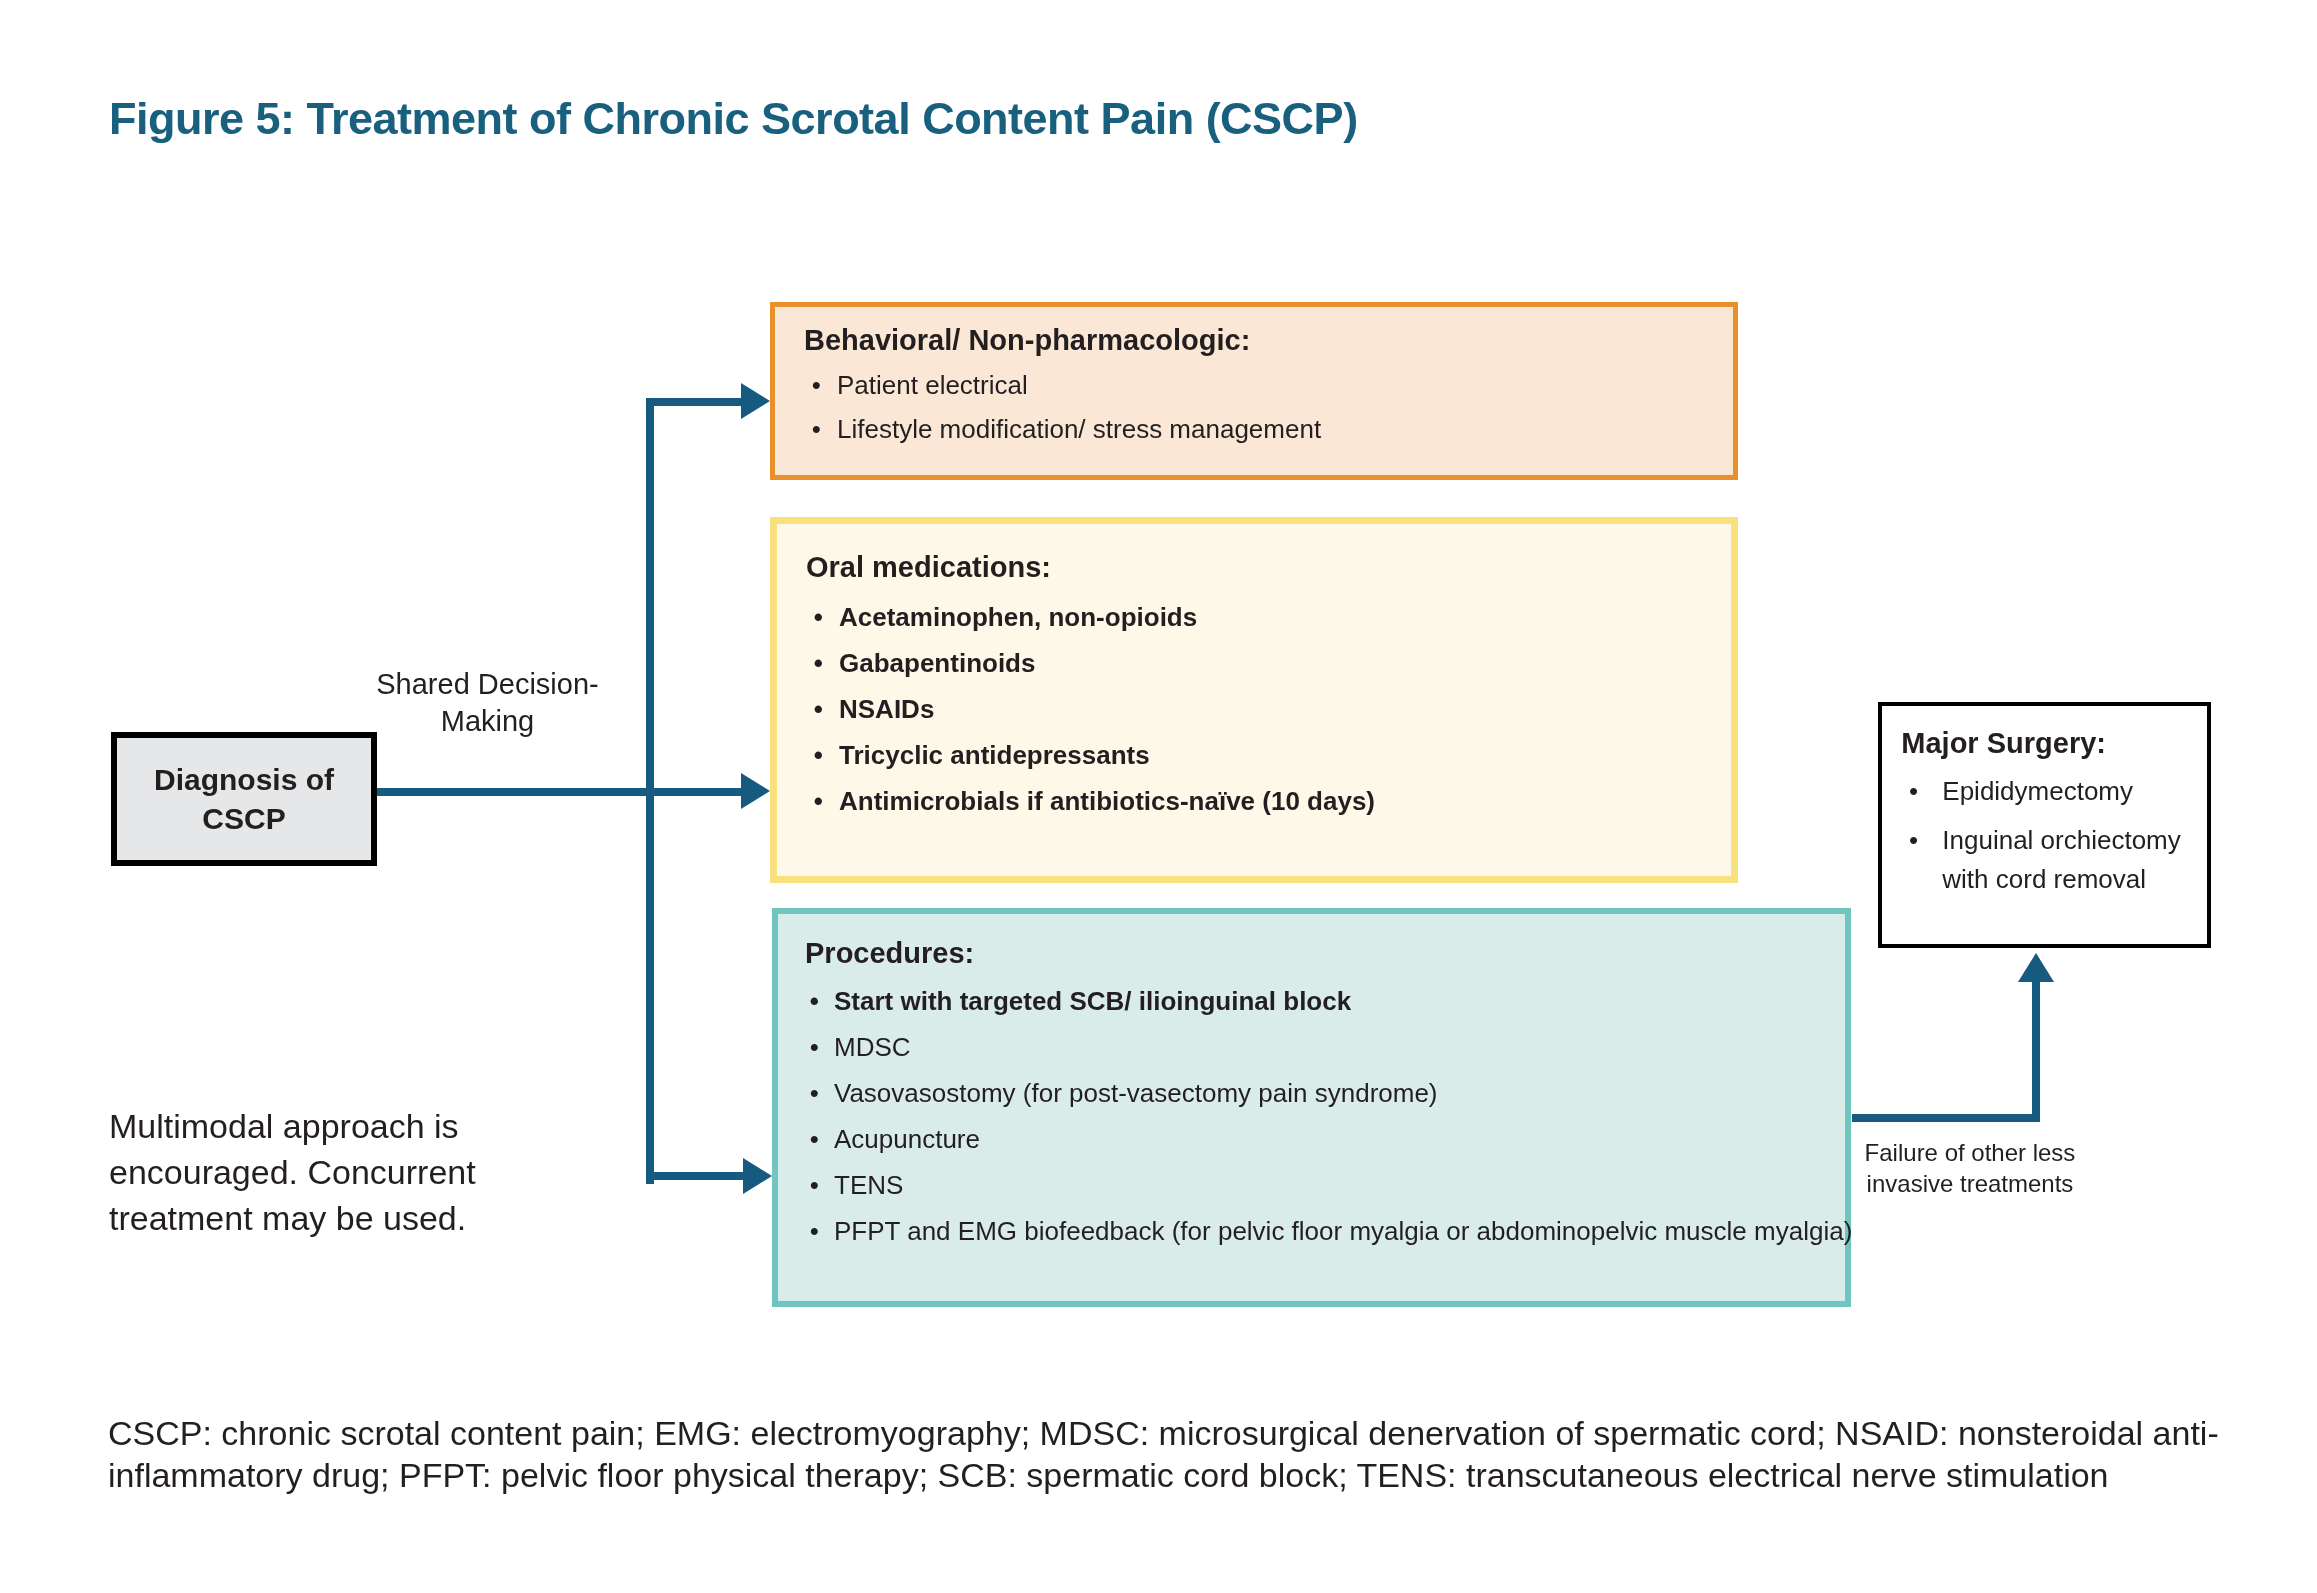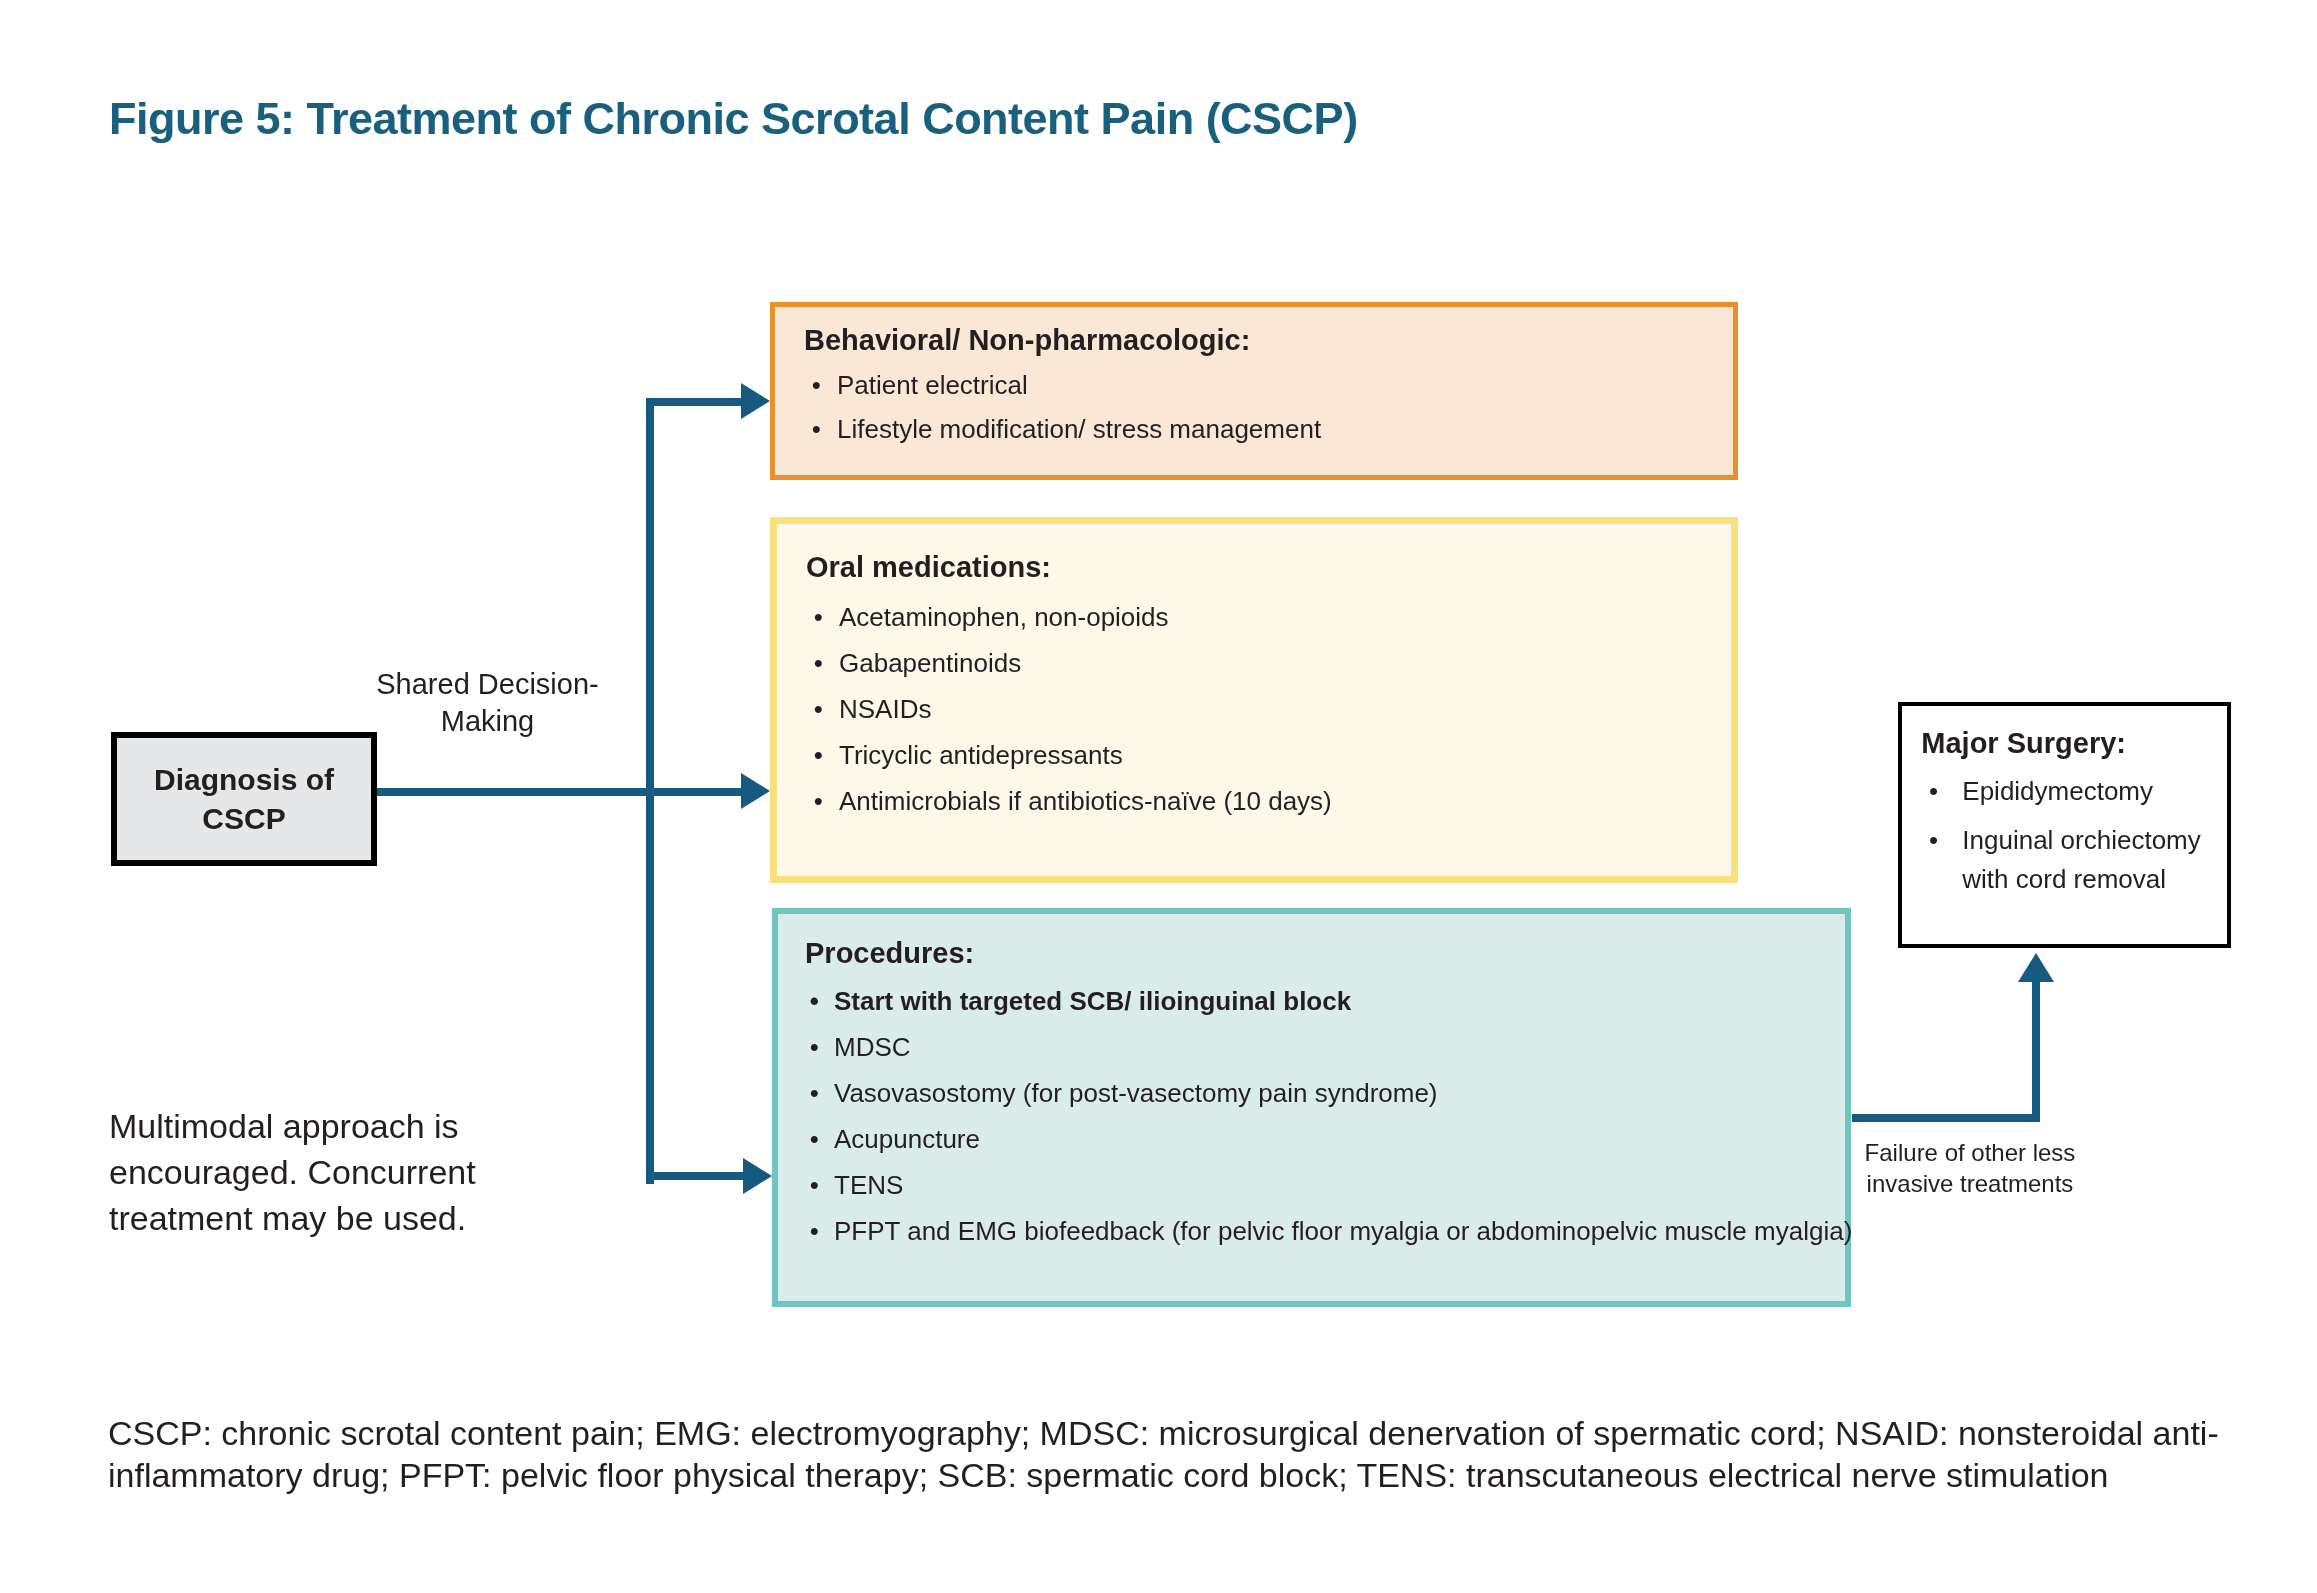--- a/index.html
+++ b/index.html
@@ -34,37 +34,36 @@
     padding:15.4px 17.4px 0 29px;
   }
   #behavioral-box ul.bullets li { line-height:44px; }
 
   #oral-box {
     left:770px; top:517px; width:968px; height:366px;
     border:7.7px solid var(--oral-border,#fae180);
     background:var(--oral-fill,#fdf8e8);
     padding:25px 17.4px 0 29px;
   }
-  #oral-box ul.bullets { margin-top:7.7px; }
+  #oral-box ul.bullets { margin-top:7.7px;font-weight:bold; }
 
   #procedures-box {
     left:772px; top:908px; width:1079px; height:399px;
     border:6.8px solid var(--procedures-border,#70c6bf);
     background:var(--procedures-fill,#d9ecea);
     padding:21px 9.7px 0 27px;
   }
   #procedures-box ul.bullets { margin-top:5.8px; }
   #procedures-box ul.bullets li { padding-left:29px; }
   #procedures-box ul.bullets li::before { left:4.8px; }
 
   #major-surgery-box {
     left:1878px; top:702px; width:333px; height:246px;
     border:4.8px solid #000; background:#fff;
     padding:19.3px 11.6px 0 19.3px;
-    margin-left:20px;
   }
   #major-surgery-box ul.bullets { margin-top:0; }
   #major-surgery-box ul.bullets li {
     white-space:normal; line-height:39px; margin-top:9.7px; padding-left:41px;
   }
   #major-surgery-box ul.bullets li::before { left:7.7px; }
 
   #diagnosis-box {
     left:111px; top:732px; width:266px; height:134px;
     border:6.8px solid #000; background:var(--diagnosis-fill,#e6e7e8);

